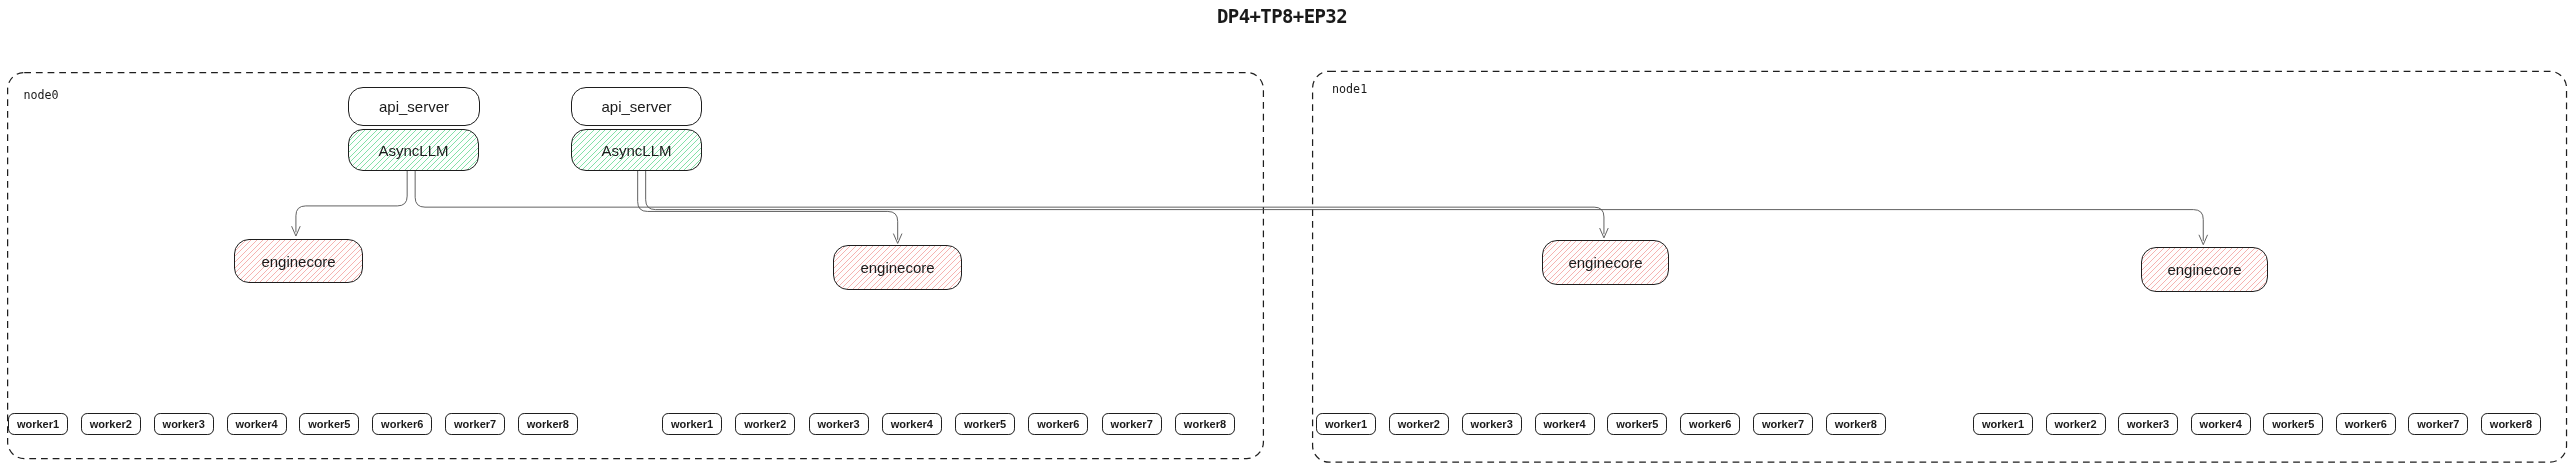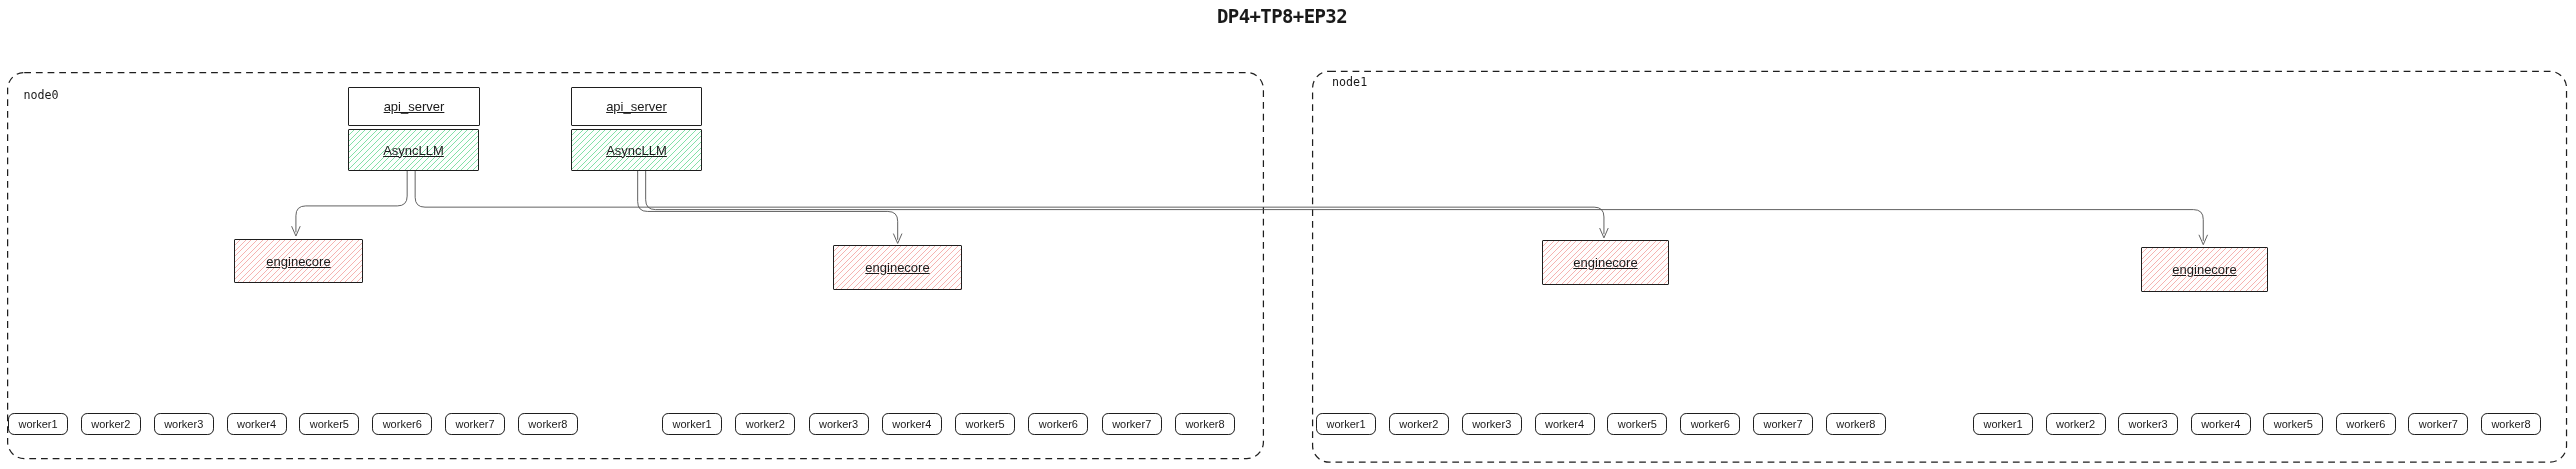--- a/index.html
+++ b/index.html
@@ -19,24 +19,24 @@
     font-family:"DejaVu Sans Mono", monospace;
     font-size:19px; font-weight:600; letter-spacing:-0.6px; white-space:nowrap;
   }
   .node-label {
     position:absolute;
     font-family:"DejaVu Sans Mono", monospace;
     font-size:11.7px; font-weight:400;
   }
   .box {
     position:absolute; box-sizing:border-box;
-    border:1.5px solid #1e1e1e; border-radius:1px;
+    border:1.5px solid #1e1e1e; border-radius:15px;
     background:#ffffff;
     display:flex; align-items:center; justify-content:center;
-    font-size:13px; white-space:nowrap;text-decoration:underline;
+    font-size:15px; white-space:nowrap;
   }
   .hatch-green {
     background:
       repeating-linear-gradient(135deg,
         rgba(0,0,0,0) 0px, rgba(0,0,0,0) 3.3px,
         #84e0a8 3.3px, #84e0a8 4px),
       #fdfffd;
   }
   .hatch-red {
     background:
@@ -47,21 +47,21 @@
   }
   .worker-row {
     position:absolute; top:413px; height:21.5px;
     display:flex; justify-content:space-between; align-items:center;
   }
   .worker {
     box-sizing:border-box; width:60px; height:21.5px;
     border:1.2px solid #1e1e1e; border-radius:6.2px;
     background:#ffffff;
     display:flex; align-items:center; justify-content:center;
-    font-size:11px; white-space:nowrap;
+    font-size:11px; white-space:nowrap;font-weight:bold;
   }
 </style>
 </head>
 <body>
 
 <div id="diagram">
 
   <svg id="wires" viewBox="0 0 4188 763" xmlns="http://www.w3.org/2000/svg">
 
     <rect x="11" y="118" width="2043" height="628" rx="27" ry="27" fill="none" stroke="#1e1e1e" stroke-width="2" stroke-dasharray="11 8"></rect>
@@ -76,21 +76,21 @@
     <path d="M 1036 278 L 1036 328 Q 1036 344 1052 344 L 1443 344 Q 1459 344 1459 360 L 1459 390" fill="none" stroke="#555555" stroke-width="1.5"></path>
     <path d="M 1452 380 L 1459 396 L 1466 380" fill="none" stroke="#555555" stroke-width="1.5"></path>
 
     <path d="M 1049 278 L 1049 325 Q 1049 341 1065 341 L 3567 341 Q 3583 341 3583 357 L 3583 392" fill="none" stroke="#555555" stroke-width="1.5"></path>
     <path d="M 3576 382 L 3583 398 L 3590 382" fill="none" stroke="#555555" stroke-width="1.5"></path>
   </svg>
 
   <div class="title">DP4+TP8+EP32</div>
 
   <div class="node-label" style="left:23.4px; top:88px;">node0</div>
-  <div class="node-label" style="left:1332px; top:75px;">node1</div>
+  <div class="node-label" style="left:1332px; top:82px;">node1</div>
 
   <div class="box" style="left:348px; top:87px; width:132px; height:39px;">api_server</div>
   <div class="box hatch-green" style="left:348px; top:129px; width:131px; height:42px;">AsyncLLM</div>
 
   <div class="box" style="left:571px; top:87px; width:131px; height:39px;">api_server</div>
   <div class="box hatch-green" style="left:571px; top:129px; width:131px; height:42px;">AsyncLLM</div>
 
   <div class="box hatch-red" style="left:234px; top:239px; width:129px; height:44px;">enginecore</div>
   <div class="box hatch-red" style="left:833px; top:245px; width:129px; height:45px;">enginecore</div>
   <div class="box hatch-red" style="left:1542px; top:240px; width:127px; height:45px;">enginecore</div>

